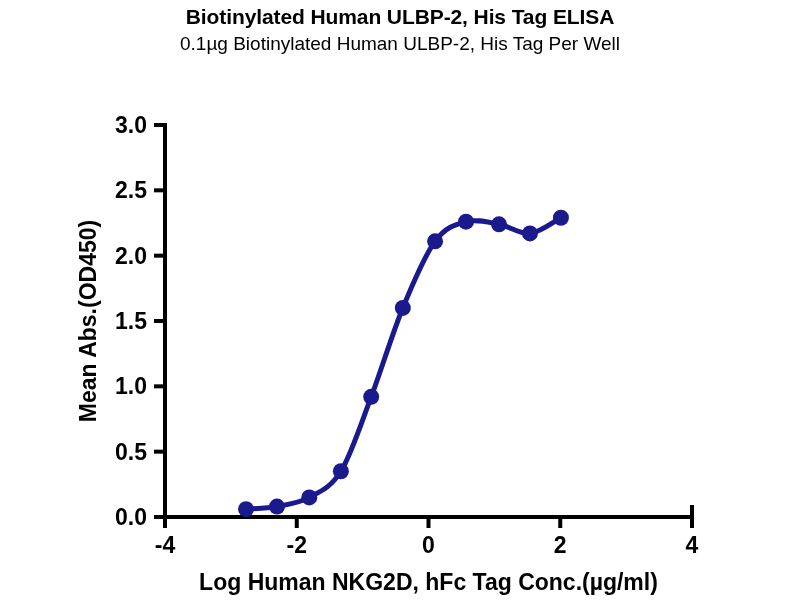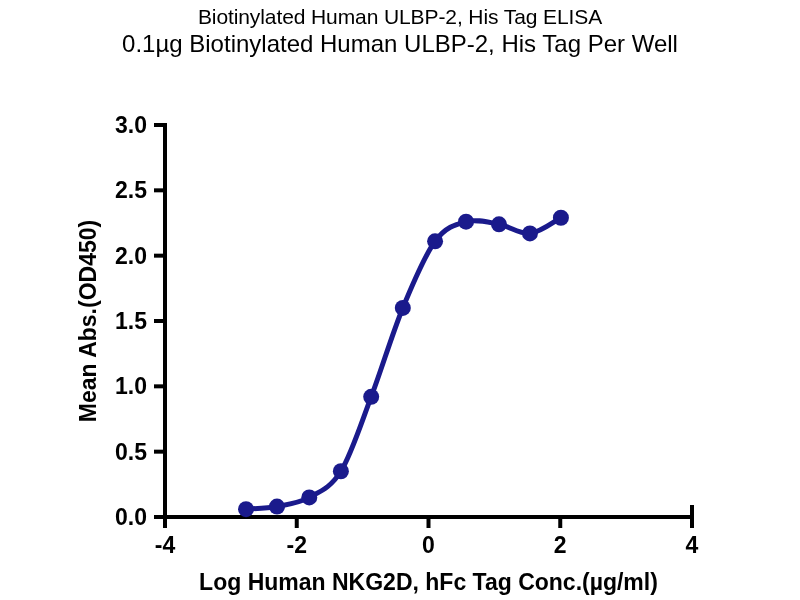--- a/index.html
+++ b/index.html
@@ -23,27 +23,27 @@
   }
   .title-block {
     position: absolute;
     left: 0;
     top: 4px;
     width: 800px;
     text-align: center;
   }
   .chart-title {
     font-size: 21px;
-    font-weight: normal;
+    font-weight: bold;
     letter-spacing: -0.1px;
     line-height: 26px;
     white-space: nowrap;
   }
   .chart-subtitle {
-    font-size: 24px;
+    font-size: 19px;
     font-weight: normal;
     line-height: 26px;
     margin-top: 1px;
     white-space: nowrap;
   }
   svg#plot {
     position: absolute;
     left: 0;
     top: 0;
   }

